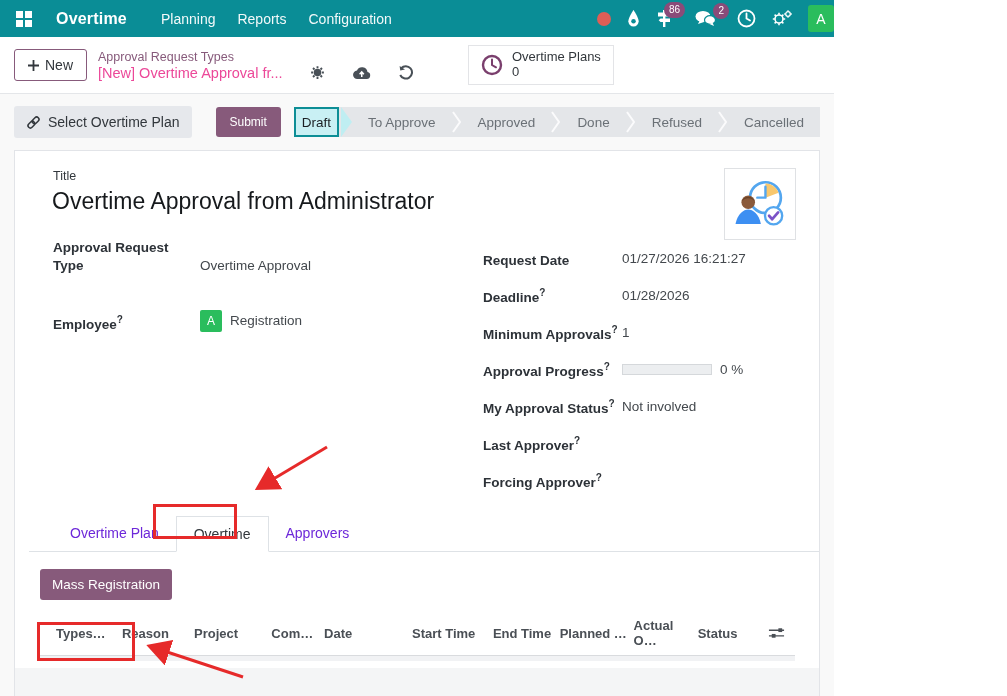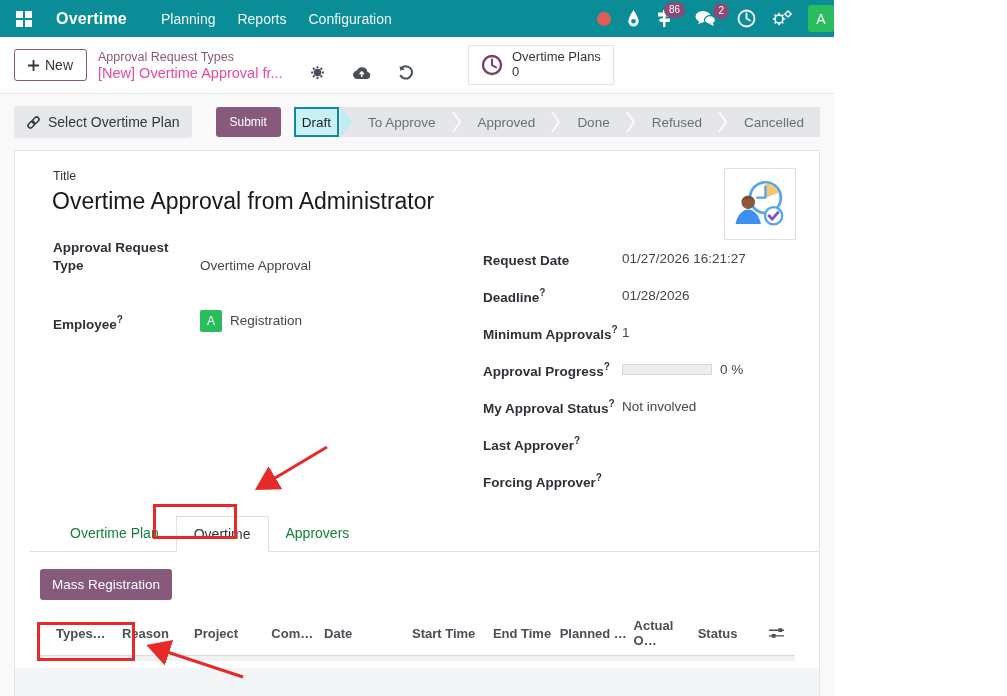--- a/index.html
+++ b/index.html
@@ -75,21 +75,21 @@
   .emp-value { display:flex; align-items:center; gap:8px; }
   .avatar-emp { width:22px; height:22px; background:#2abd5d; border-radius:2px; color:#fff; font-size:12px;
     display:flex; align-items:center; justify-content:center; }
   .progress-wrap { display:flex; align-items:center; gap:8px; }
   .progress-outer { width:90px; height:11px; background:#eceef0; border:1px solid #d5d8db; }
   .progress-inner { height:100%; background:#875A7B; }
 
   
   .tabs { display:flex; margin-top:16px; margin-left:14px; border-bottom:1px solid #dee2e6;
     margin-right:-24px; padding-right:24px; margin-left:-10px; padding-left:24px; }
-  .tab { padding:9px 17px; font-size:14px; color:#15803d; cursor:pointer; position:relative; top:1px; }
+  .tab { padding:9px 17px; font-size:14px; color:#6d28d9; cursor:pointer; position:relative; top:1px; }
   .tab.active { color:#32373c; background:#fff; border:1px solid #dee2e6; border-bottom:1px solid #fff; }
 
   
   .tabpane { padding-top:17px; margin-left:1px; }
   .btn-mass { background:#875A7B; color:#fff; border:none; border-radius:3px; padding:8px 12px;
     font-size:13.5px; cursor:pointer; }
   .list-header { display:flex; align-items:center; margin-top:13px; padding:5px 10px 7px 16px;
     border-bottom:1px solid #d9dbde; font-size:13px; color:#4a4f55; font-weight:600; }
   .lh { cursor:pointer; }
   .lh:nth-child(1){width:75px;} .lh:nth-child(2){width:82px;} .lh:nth-child(3){width:88px;}

